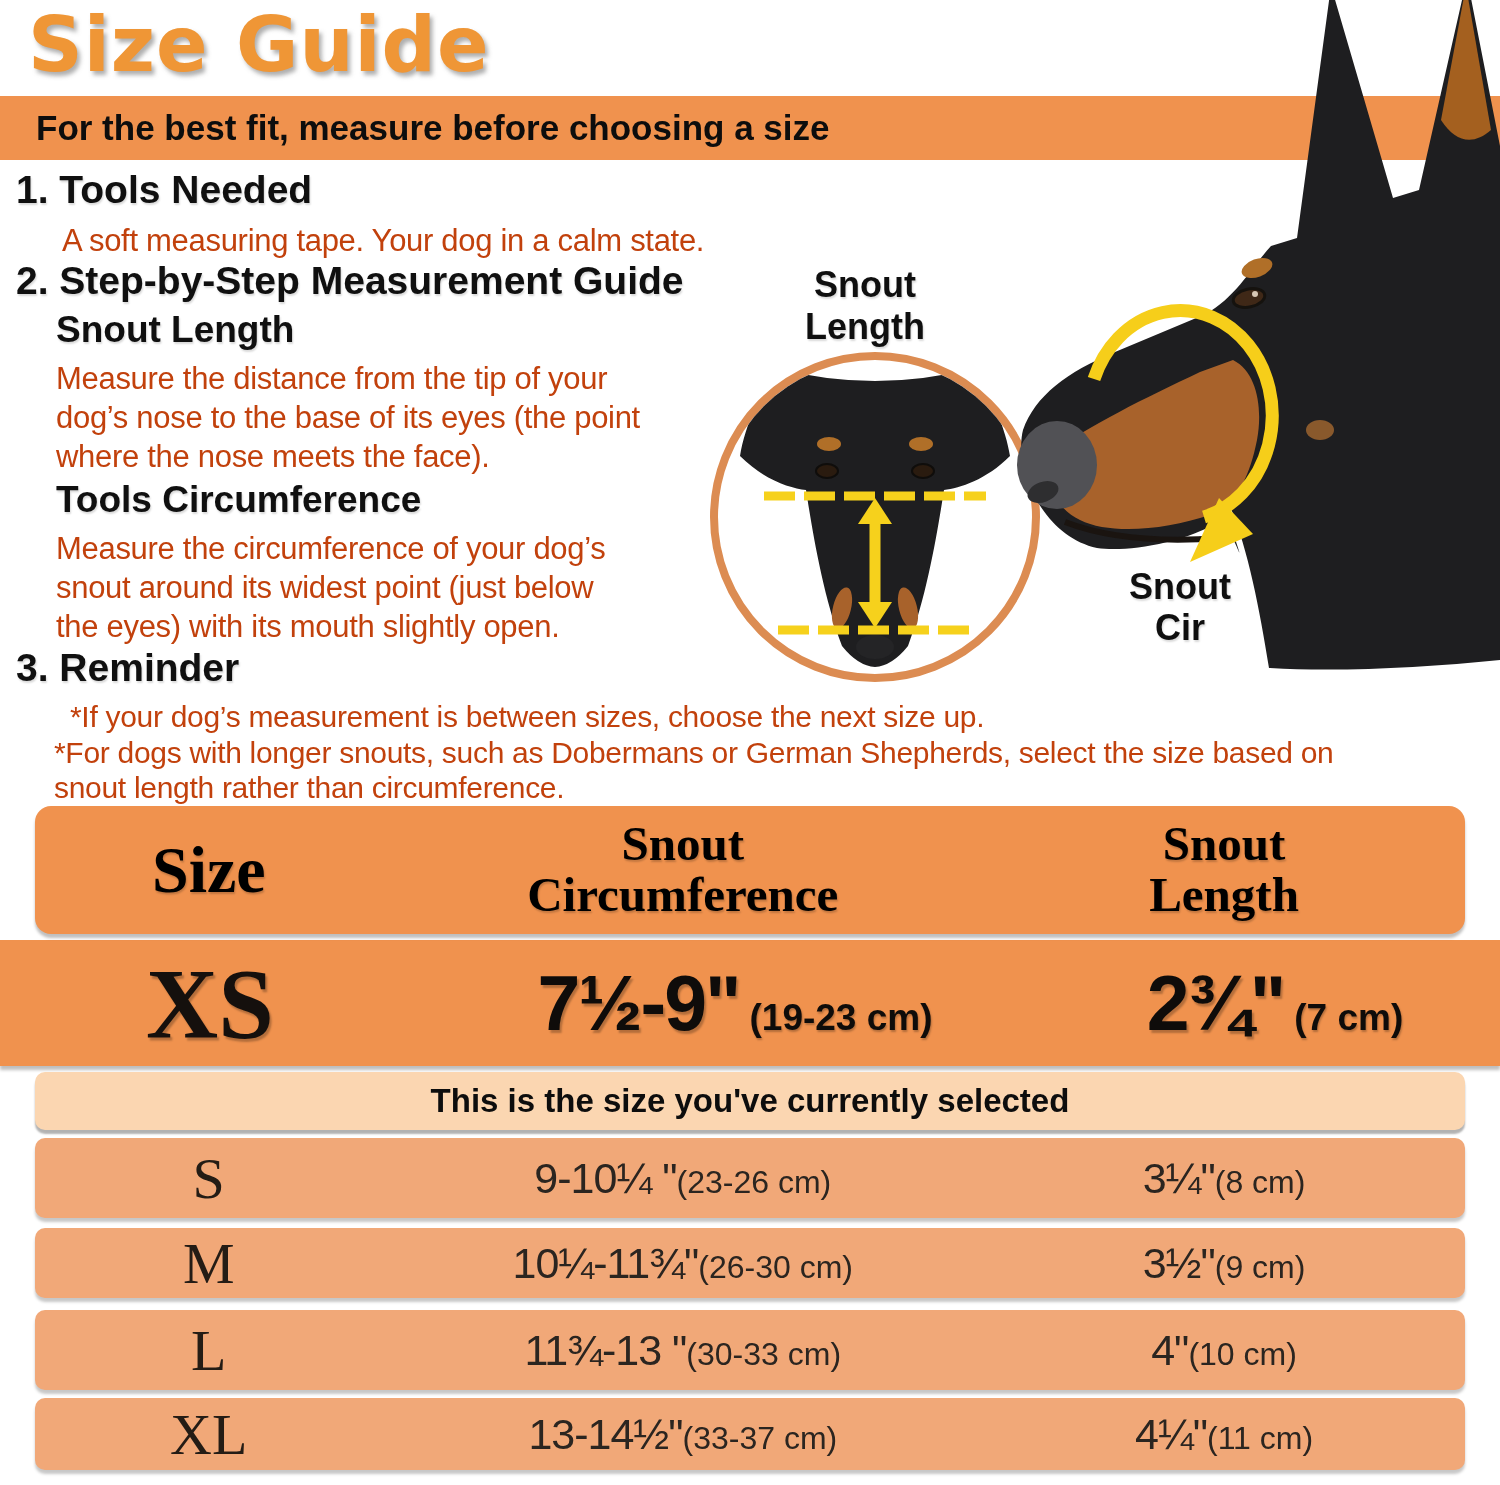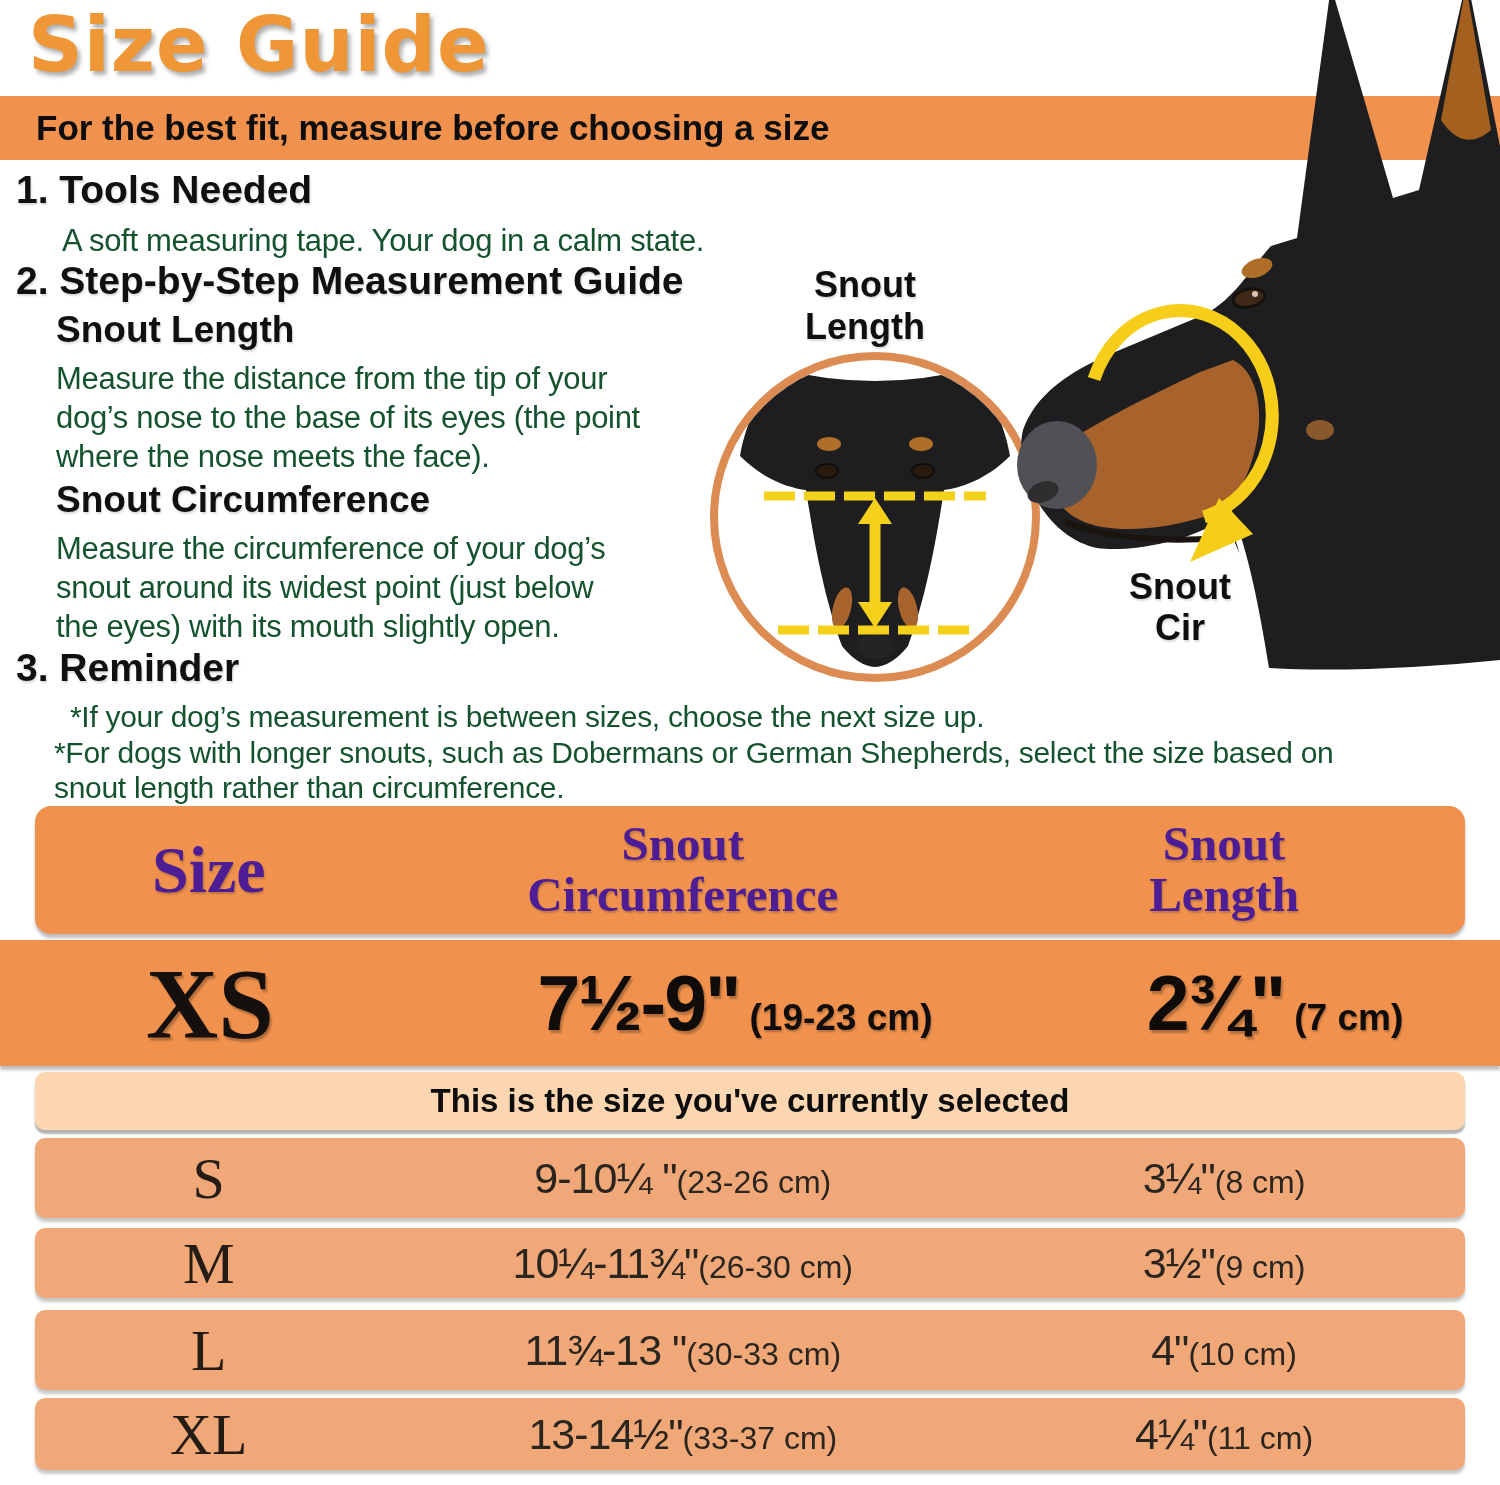--- a/index.html
+++ b/index.html
@@ -9,21 +9,21 @@
 
   
   #title{left:28px;top:0px;font-size:76px;font-weight:bold;color:#EF9636;letter-spacing:1px;
          text-shadow:3px 4px 4px rgba(110,110,110,.55);font-family:"DejaVu Sans",sans-serif;}
   #banner{left:0;top:96px;width:1500px;height:64px;background:#F0924E;z-index:1;}
   #banner span{display:inline-block;margin-left:36px;font-size:35px;font-weight:bold;line-height:64px;color:#0d0d0d;}
 
   
   .sec-heading{font-size:39px;font-weight:bold;color:#101010;text-shadow:1px 2px 2px rgba(0,0,0,.15);}
   .sub-heading{font-size:37px;font-weight:bold;color:#101010;text-shadow:1px 2px 2px rgba(0,0,0,.15);}
-  .body-text{font-size:31px;line-height:39px;color:#14532d;white-space:pre-line;letter-spacing:-0.3px;}
+  .body-text{font-size:31px;line-height:39px;color:#c2410c;white-space:pre-line;letter-spacing:-0.3px;}
   #h-tools{left:16px;top:168px;}
   #tools-body{left:62px;top:221px;}
   #h-steps{left:16px;top:259px;}
   #h-snout-length{left:56px;top:309px;}
   #sl-body{left:56px;top:359px;}
   #h-snout-cir{left:56px;top:479px;}
   #sc-body{left:56px;top:529px;}
   #h-reminder{left:16px;top:646px;}
   #note1{left:70px;top:699px;font-size:30px;line-height:36px;}
   #note2{left:54px;top:735px;font-size:30px;line-height:35px;width:1400px;}
@@ -33,21 +33,21 @@
                line-height:42px;color:#0f0f0f;z-index:3;text-shadow:1px 2px 2px rgba(0,0,0,.15);}
   #inset-circle{left:710px;top:352px;width:314px;height:314px;border:8px solid #DC8C52;border-radius:50%;
                 background:#ffffff;overflow:hidden;z-index:2;}
   #big-dog{left:1005px;top:0;width:495px;height:690px;z-index:2;}
   #cir-label{left:1090px;top:566px;width:180px;text-align:center;font-size:36px;font-weight:bold;
              line-height:41px;color:#0f0f0f;z-index:3;text-shadow:1px 2px 2px rgba(0,0,0,.15);}
 
   
   #table-header{left:35px;top:806px;width:1430px;height:128px;background:#F0924E;border-radius:16px;
                 box-shadow:0 4px 3px rgba(0,0,0,.25);display:flex;align-items:center;z-index:1;}
-  .th{font-family:"Liberation Serif","DejaVu Serif",serif;font-weight:bold;color:#4c1d95;
+  .th{font-family:"Liberation Serif","DejaVu Serif",serif;font-weight:bold;color:#000000;
       text-align:center;line-height:1.04;text-shadow:1px 2px 2px rgba(0,0,0,.2);}
   .col1{width:24.3%;} .col2{width:42%;} .col3{width:33.7%;}
   .th.col1{font-size:66px;} .th.col2,.th.col3{font-size:49px;}
 
   #xs-band{left:0;top:940px;width:1500px;height:126px;background:#F0924E;
            box-shadow:0 4px 3px rgba(0,0,0,.25);display:flex;align-items:center;}
   .xcol1{width:28%;} .xcol2{width:42%;} .xcol3{width:30%;}
   #xs-size{text-align:center;font-family:"Liberation Serif","DejaVu Serif",serif;font-weight:bold;
            font-size:100px;color:#15100d;text-shadow:2px 3px 2px rgba(0,0,0,.25);}
   .xs-val{display:flex;align-items:baseline;justify-content:center;color:#0f0c0a;}
@@ -77,21 +77,21 @@
   <div class="abs" id="title">Size Guide</div>
 
   <div class="abs sec-heading" id="h-tools">1. Tools Needed</div>
   <div class="abs body-text" id="tools-body">A soft measuring tape. Your dog in a calm state.</div>
 
   <div class="abs sec-heading" id="h-steps">2. Step-by-Step Measurement Guide</div>
   <div class="abs sub-heading" id="h-snout-length">Snout Length</div>
   <div class="abs body-text" id="sl-body">Measure the distance from the tip of your
 dog’s nose to the base of its eyes (the point
 where the nose meets the face).</div>
-  <div class="abs sub-heading" id="h-snout-cir">Snout Circumference</div>
+  <div class="abs sub-heading" id="h-snout-cir">Tools Circumference</div>
   <div class="abs body-text" id="sc-body">Measure the circumference of your dog’s
 snout around its widest point (just below
 the eyes) with its mouth slightly open.</div>
 
   <div class="abs sec-heading" id="h-reminder">3. Reminder</div>
   <div class="abs body-text" id="note1">*If your dog’s measurement is between sizes, choose the next size up.</div>
   <div class="abs body-text" id="note2">*For dogs with longer snouts, such as Dobermans or German Shepherds, select the size based on
 snout length rather than circumference.</div>
 
   <div class="abs" id="inset-label">

